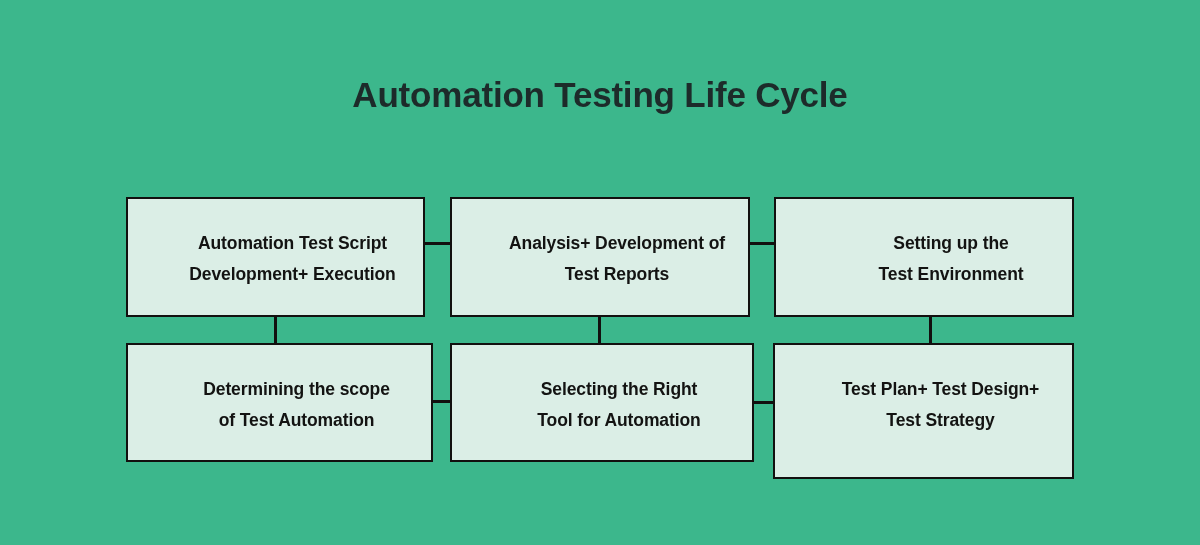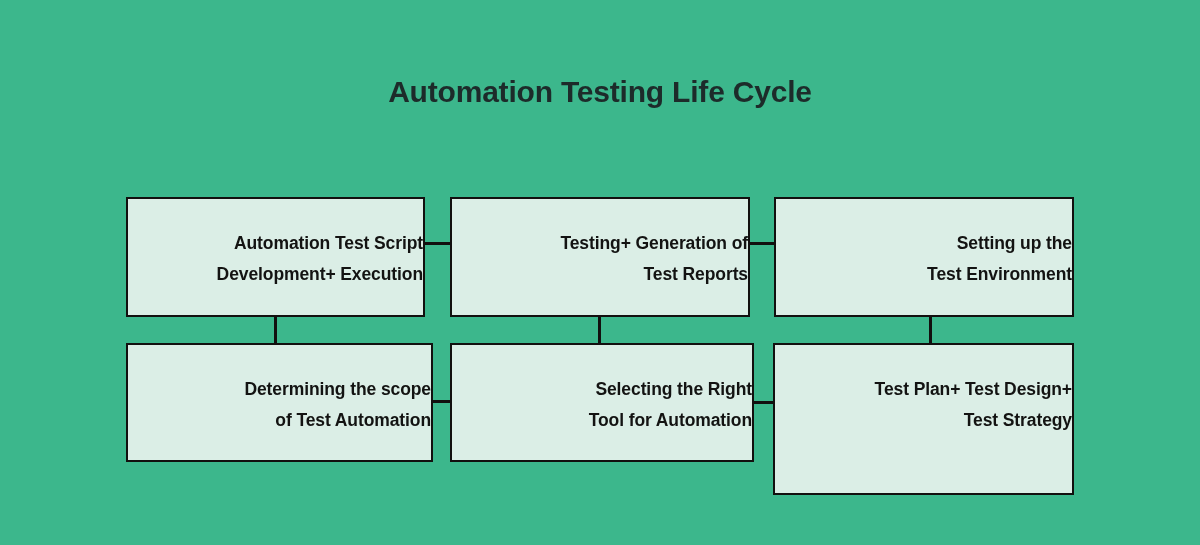--- a/index.html
+++ b/index.html
@@ -18,21 +18,21 @@
     height: 545px;
     background: #3cb78c;
     overflow: hidden;
   }
   #page-title {
     position: absolute;
     left: 0;
     top: 74px;
     width: 1200px;
     text-align: center;
-    font-size: 30px;
+    font-size: 35px;
     font-weight: bold;
     letter-spacing: -0.2px;
     color: #1d2b2a;
     line-height: 1.2;
   }
   .diagram {
     position: absolute;
     left: 0;
     top: 0;
     width: 1200px;
@@ -44,36 +44,36 @@
     background: #dbeee6;
     border: 2px solid #12100f;
     display: flex;
     justify-content: center;
     align-items: flex-start;
     z-index: 2;
   }
   .node-label {
     margin-top: 29px;
     width: 100%;
-    text-align: right;
+    text-align: center;
     font-size: 17.5px;
     font-weight: bold;
     line-height: 1.78;
     color: #131312;
     letter-spacing: -0.1px;
     white-space: pre-line;
     margin-left: 34px;
   }
   
   .n1 { left: 126px; top: 197px;  width: 299px; height: 120px; }
   .n2 { left: 450px; top: 197px;  width: 300px; height: 120px; }
   .n3 { left: 774px; top: 197px;  width: 300px; height: 120px; padding-left: 20px; }
   .n4 { left: 126px; top: 343px;  width: 307px; height: 119px; }
   .n5 { left: 450px; top: 343px;  width: 304px; height: 119px; }
-  .n6 { left: 773px; top: 343px;  width: 301px; height: 152px; }
+  .n6 { left: 773px; top: 343px;  width: 301px; height: 136px; }
 
   .connector {
     position: absolute;
     background: #12100f;
     z-index: 1;
   }
   .conn-h { height: 3px; }
   .conn-v { width: 3px; }
 
   
@@ -104,21 +104,21 @@
     <div class="connector conn-h h2"></div>
     <div class="connector conn-h h3"></div>
     <div class="connector conn-h h4"></div>
 
     <div class="node n1">
       <div class="node-label">Automation Test Script
 Development+ Execution</div>
     </div>
 
     <div class="node n2">
-      <div class="node-label">Testing+ Generation of
+      <div class="node-label">Analysis+ Development of
 Test Reports</div>
     </div>
 
     <div class="node n3">
       <div class="node-label">Setting up the
 Test Environment</div>
     </div>
 
     <div class="node n4">
       <div class="node-label">Determining the scope

